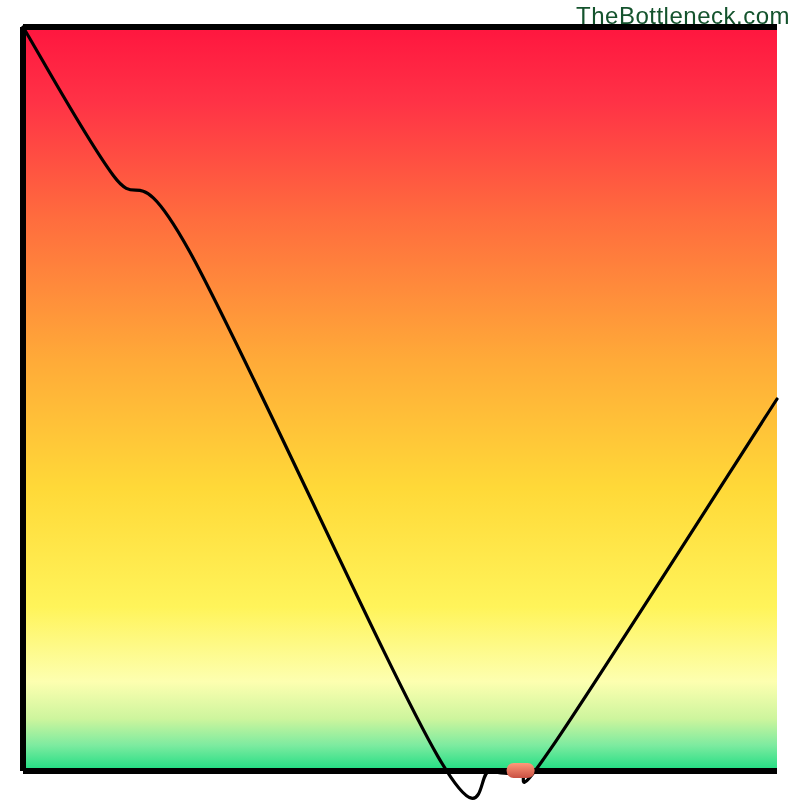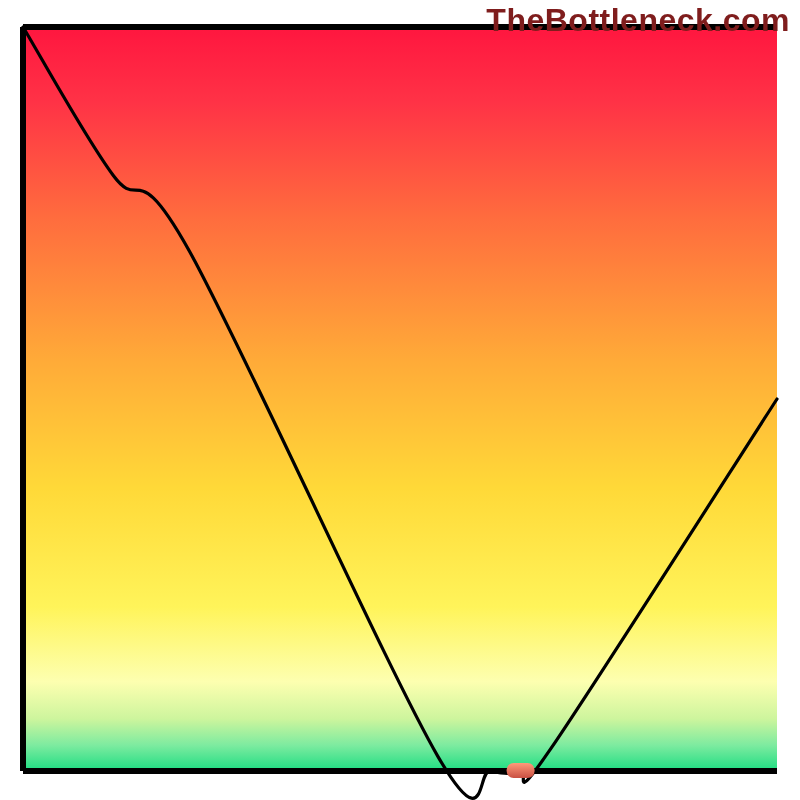--- a/index.html
+++ b/index.html
@@ -12,23 +12,23 @@
   }
   .container {
     position: relative;
     width: 800px;
     height: 800px;
   }
   .watermark {
     position: absolute;
     top: 2px;
     right: 10px;
-    color: #7f1d1d;
-    font-size: 32px;
-    font-weight: 700;
+    color: #14532d;
+    font-size: 24px;
+    font-weight: 400;
     z-index: 3;
     letter-spacing: 0.5px;
   }
   svg.chart {
     position: absolute;
     top: 0;
     left: 0;
   }
 </style>
 </head>

